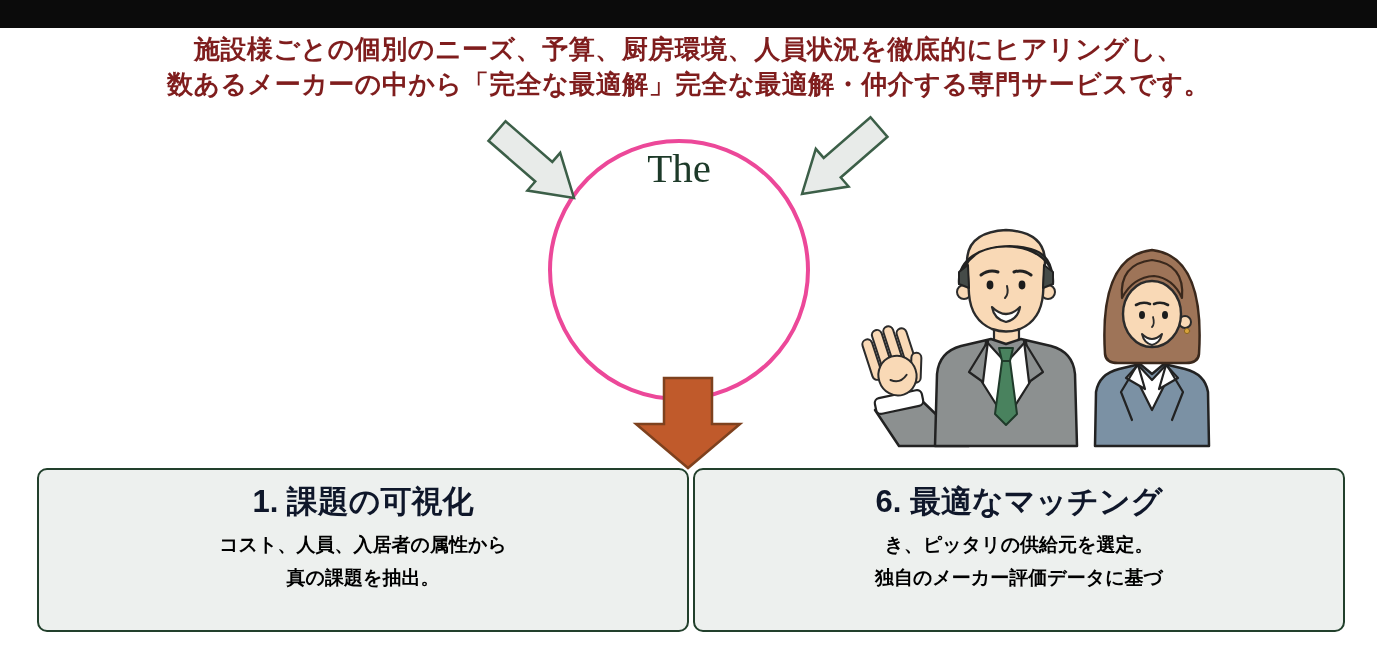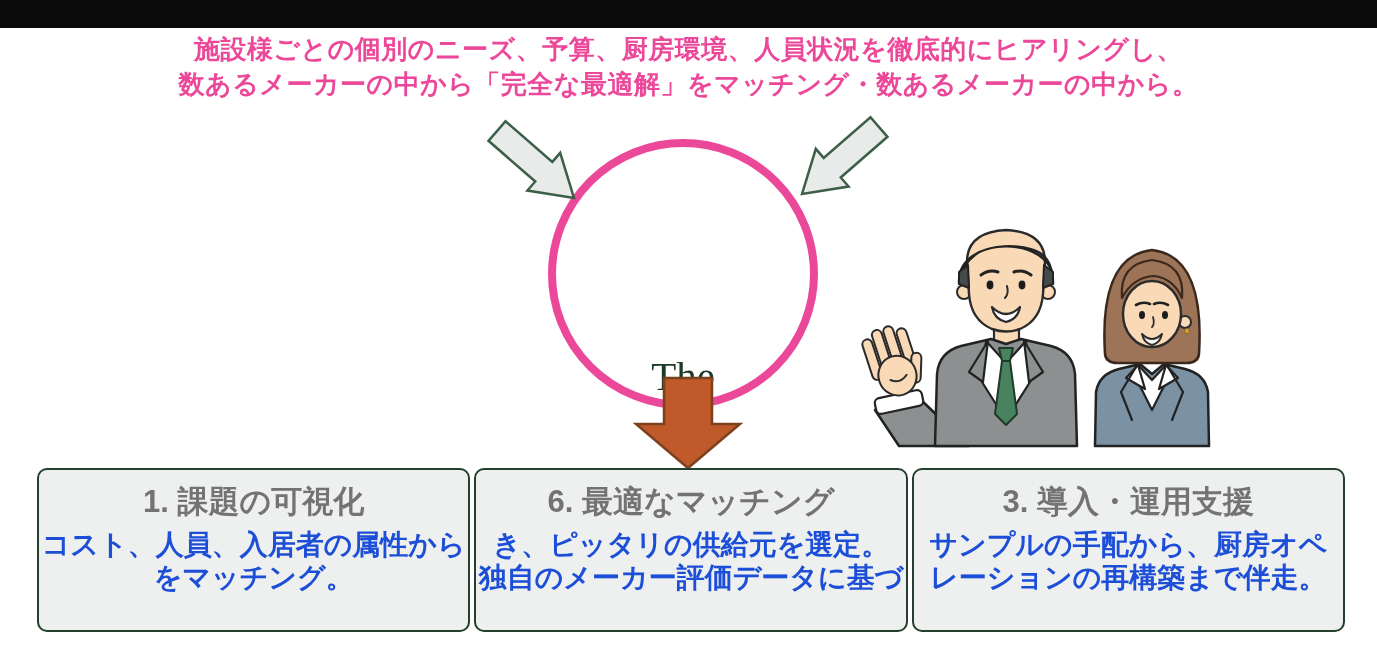--- a/index.html
+++ b/index.html
@@ -4,55 +4,55 @@
 <style>
   html,body{margin:0;padding:0;background:#ffffff;}
   #stage{
     position:relative;width:1377px;height:659px;overflow:hidden;
     background:#ffffff;
     font-family:"Liberation Sans","DejaVu Sans",sans-serif;
   }
   .top-bar{position:absolute;left:0;top:0;width:1377px;height:28px;background:#0b0b0b;}
   .header{
     position:absolute;left:0;top:32px;width:1377px;text-align:center;
-    font-size:26px;font-weight:700;color:#ec4899;line-height:35px;letter-spacing:.5px;
+    font-size:26px;font-weight:700;color:#7f1d1d;line-height:35px;letter-spacing:.5px;
   }
   .hub-circle{
     position:absolute;left:548px;top:139px;width:254px;height:254px;
-    border:8px solid #ec4899;border-radius:50%;background:#ffffff;
-    display:flex;flex-direction:column;align-items:center;justify-content:flex-end;z-index:1;
+    border:4px solid #ec4899;border-radius:50%;background:#ffffff;
+    display:flex;flex-direction:column;align-items:center;justify-content:flex-start;z-index:1;
   }
   .hub-title{
     font-family:"Liberation Serif","DejaVu Serif",serif;
     font-size:41px;line-height:50px;color:#1d3a29;text-align:center;
   }
   .decor{position:absolute;left:0;top:0;width:1377px;height:659px;z-index:2;pointer-events:none;}
   .people{position:absolute;left:855px;top:222px;z-index:2;}
   .steps{
     position:absolute;left:37px;top:468px;width:1308px;height:164px;
     display:flex;gap:4px;z-index:3;
   }
   .step-box{
     flex:1;background:#edf0ee;border:2px solid #22402c;border-radius:10px;
     display:flex;flex-direction:column;align-items:center;justify-content:flex-start;
     padding-top:13px;box-sizing:border-box;text-align:center;
   }
-  .step-title{font-size:31px;font-weight:700;color:#737373;line-height:38px;margin-bottom:7px;}
-  .step-body{font-size:28px;font-weight:700;color:#1d4ed8;line-height:33px;}
+  .step-title{font-size:31px;font-weight:700;color:#0f172a;line-height:38px;margin-bottom:7px;}
+  .step-body{font-size:19px;font-weight:700;color:#000000;line-height:33px;}
 </style>
 </head>
 <body>
 
 <div id="stage">
 
   <div class="top-bar"></div>
 
   <div class="header">
     <div>施設様ごとの個別のニーズ、予算、厨房環境、人員状況を徹底的にヒアリングし、</div>
-    <div>数あるメーカーの中から「完全な最適解」をマッチング・数あるメーカーの中から。</div>
+    <div>数あるメーカーの中から「完全な最適解」完全な最適解・仲介する専門サービスです。</div>
   </div>
 
   <div class="hub-circle">
     <div class="hub-title">
       <div>The</div>
     </div>
   </div>
 
   <svg class="decor" viewBox="0 0 1377 659">
     <g transform="translate(497,131) rotate(41)">
@@ -142,32 +142,25 @@
       <path d="M 298,95 Q 300,102 297,105" fill="none" stroke="#2b2b2b" stroke-width="1.8"></path>
       <path d="M 287,112 Q 297,122 307,112 Q 305,121 297,123 Q 289,121 287,112 Z" fill="#ffffff" stroke="#2b2b2b" stroke-width="2"></path>
     </g>
   </svg>
 
   <div class="steps">
     <div class="step-box">
       <div class="step-title">1. 課題の可視化</div>
       <div class="step-body">
         <div>コスト、人員、入居者の属性から</div>
-        <div>をマッチング。</div>
+        <div>真の課題を抽出。</div>
       </div>
     </div>
     <div class="step-box">
       <div class="step-title">6. 最適なマッチング</div>
       <div class="step-body">
         <div>き、ピッタリの供給元を選定。</div>
         <div>独自のメーカー評価データに基づ</div>
       </div>
     </div>
-    <div class="step-box">
-      <div class="step-title">3. 導入・運用支援</div>
-      <div class="step-body">
-        <div>サンプルの手配から、厨房オペ</div>
-        <div>レーションの再構築まで伴走。</div>
-      </div>
-    </div>
   </div>
 
 </div>
 
 </body></html>

